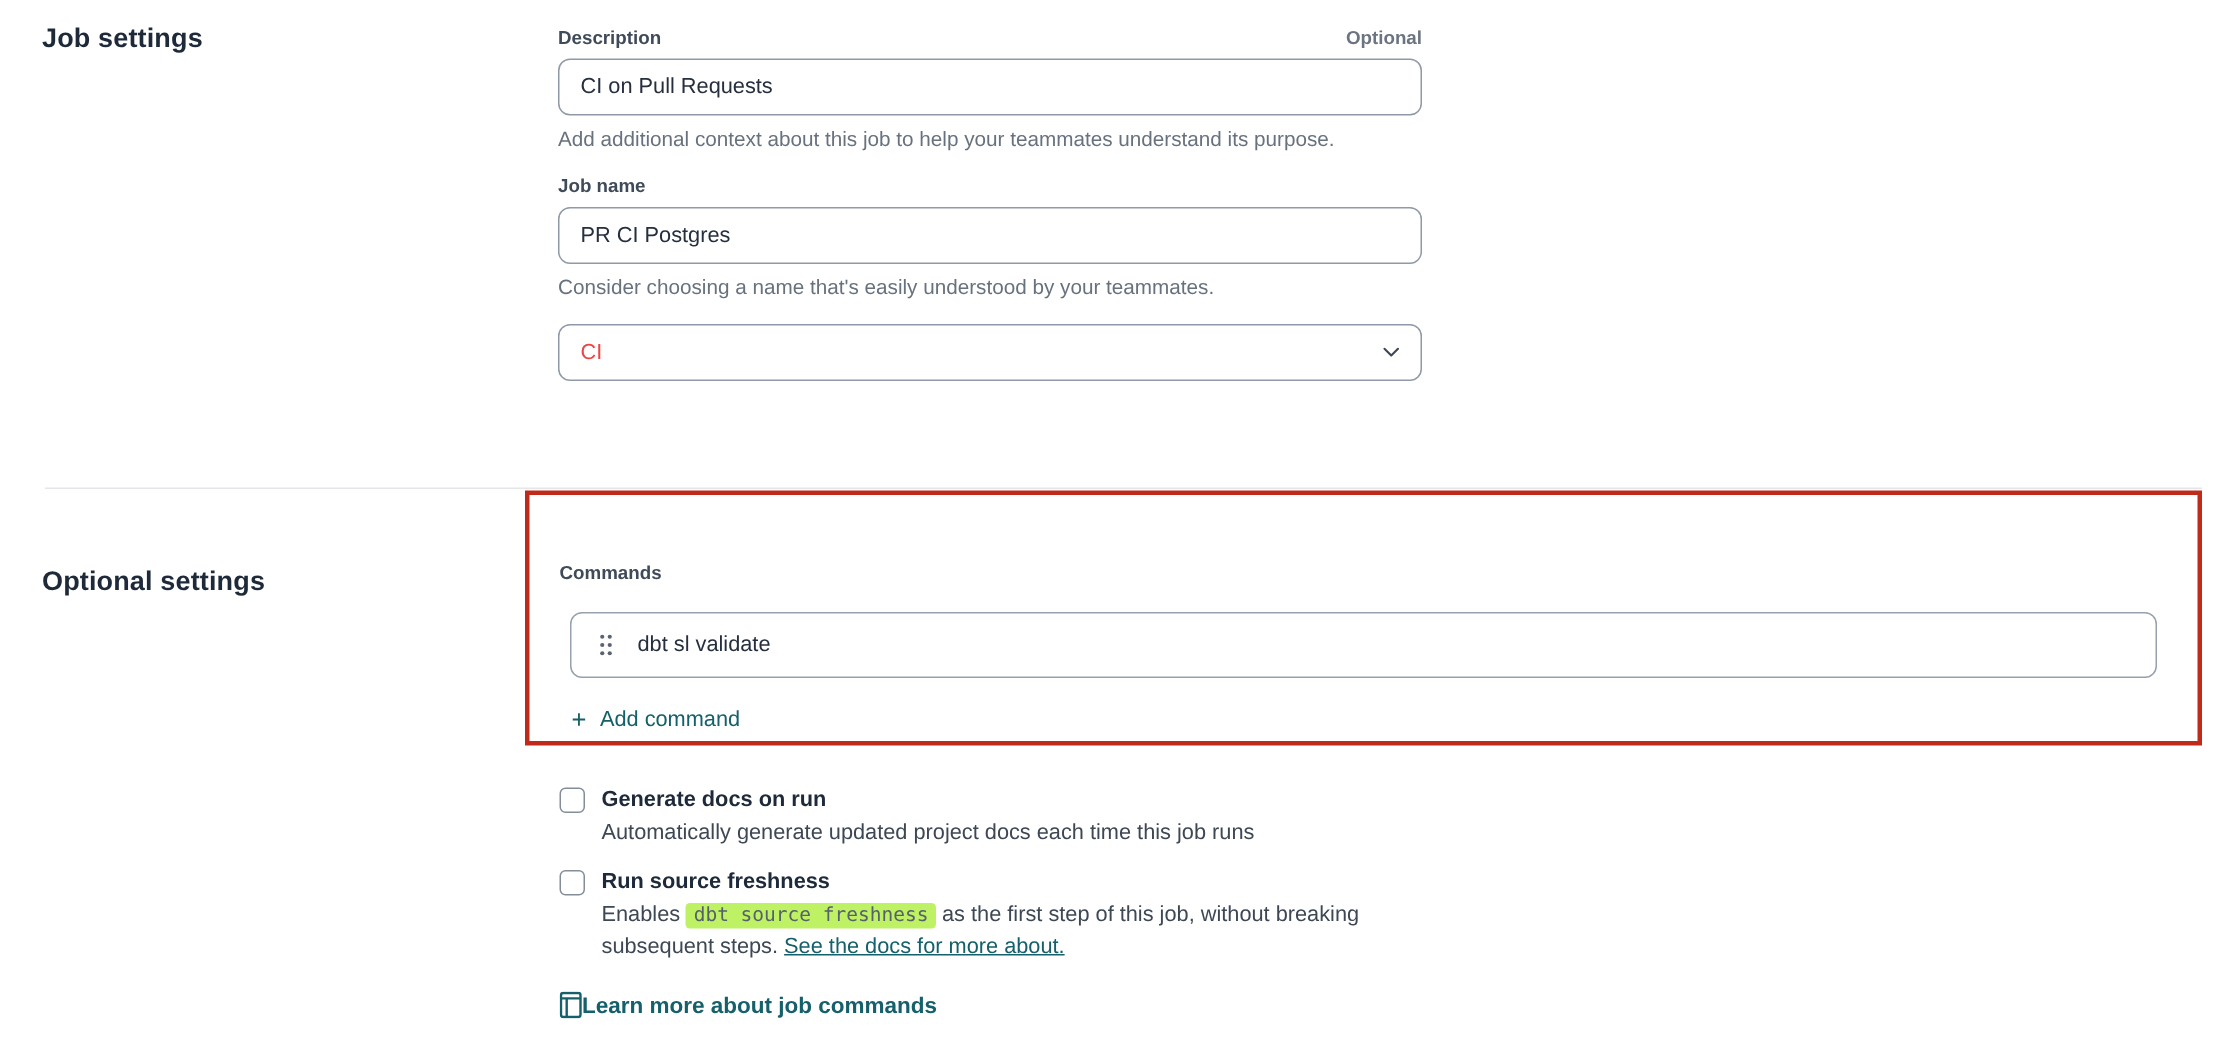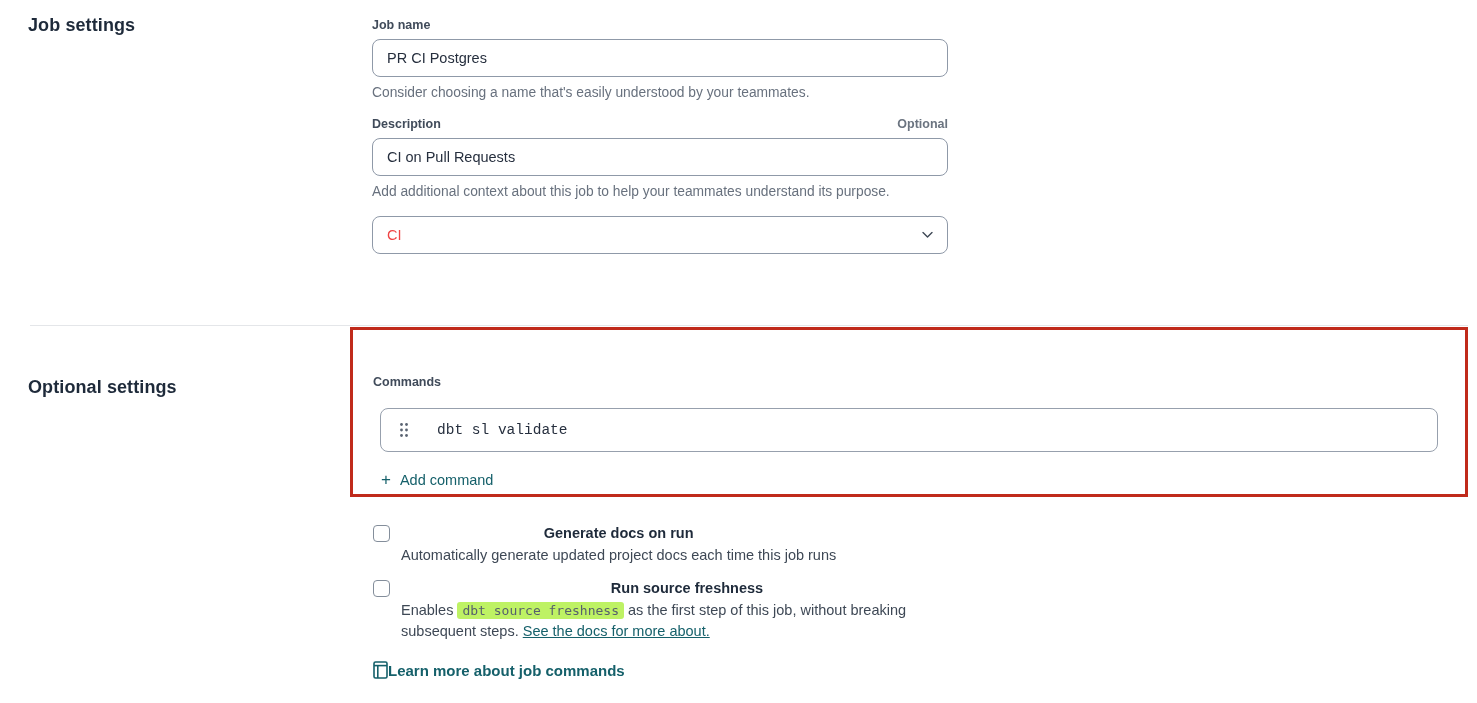--- a/index.html
+++ b/index.html
@@ -135,27 +135,27 @@
     align-items: center;
     padding: 0 12px;
   }
   .drag-handle {
     display: flex;
     align-items: center;
     padding: 4px 6px;
     cursor: grab;
   }
   .command-text {
-    margin-left: 22px;
+    margin-left: 10px;
     font-size: 14.5px;
     color: #262f3e;
     border: none;
     outline: none;
     background: transparent;
-    font-family: Liberation Mono, monospace;
+    font-family: Liberation Sans, sans-serif;
     flex: 1;
   }
   .add-command {
     position: absolute;
     left: 381px;
     top: 471px;
     display: flex;
     align-items: center;
     gap: 9px;
     color: #15606a;
@@ -191,21 +191,20 @@
     margin-top: 1px;
     cursor: pointer;
   }
   .checkbox-texts { }
   .checkbox-label {
     font-size: 14.5px;
     font-weight: 700;
     color: #1e2a3a;
     line-height: 18px;
     cursor: pointer;
-    text-align: center;
   }
   .checkbox-desc {
     margin-top: 3px;
     font-size: 14.5px;
     color: #3e4855;
     line-height: 20px;
   }
   .inline-code {
     font-family: "DejaVu Sans Mono", monospace;
     font-size: 13px;
@@ -241,33 +240,33 @@
 <div class="page">
 
   <h1 class="section-heading" id="job-settings-heading">Job settings</h1>
 
   <h1 class="section-heading" id="execution-settings-heading">Optional settings</h1>
 
   <div class="form-col">
 
     <div class="field">
       <div class="field-label-row">
+        <span class="field-label">Description</span>
+        <span class="optional-tag">Optional</span>
+      </div>
+      <input class="text-input" type="text" value="CI on Pull Requests" style="">
+      <div class="helper-text">Add additional context about this job to help your teammates understand its purpose.</div>
+    </div>
+
+    <div class="field">
+      <div class="field-label-row">
         <span class="field-label">Job name</span>
       </div>
       <input class="text-input" type="text" value="PR CI Postgres" style="">
       <div class="helper-text">Consider choosing a name that's easily understood by your teammates.</div>
-    </div>
-
-    <div class="field">
-      <div class="field-label-row">
-        <span class="field-label">Description</span>
-        <span class="optional-tag">Optional</span>
-      </div>
-      <input class="text-input" type="text" value="CI on Pull Requests" style="">
-      <div class="helper-text">Add additional context about this job to help your teammates understand its purpose.</div>
     </div>
 
     <div class="field">
       <div class="select-box">
         <span>CI</span>
         <span class="select-chevron">
           <svg width="11" height="7" viewBox="0 0 11 7">
             <path d="M1 1 L5.5 5.5 L10 1" fill="none" stroke="#3e4855" stroke-width="1.4" stroke-linecap="round" stroke-linejoin="round"></path>
           </svg>
         </span>

